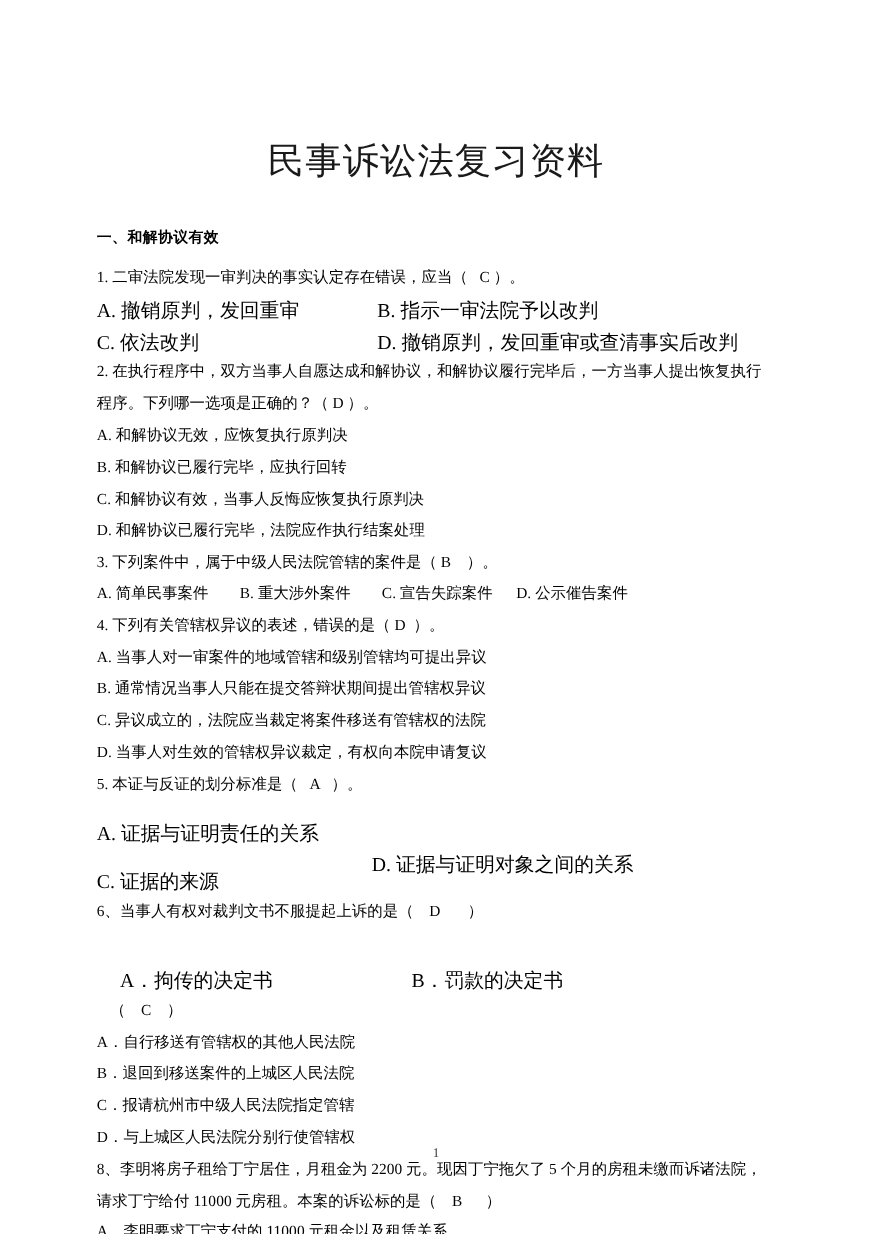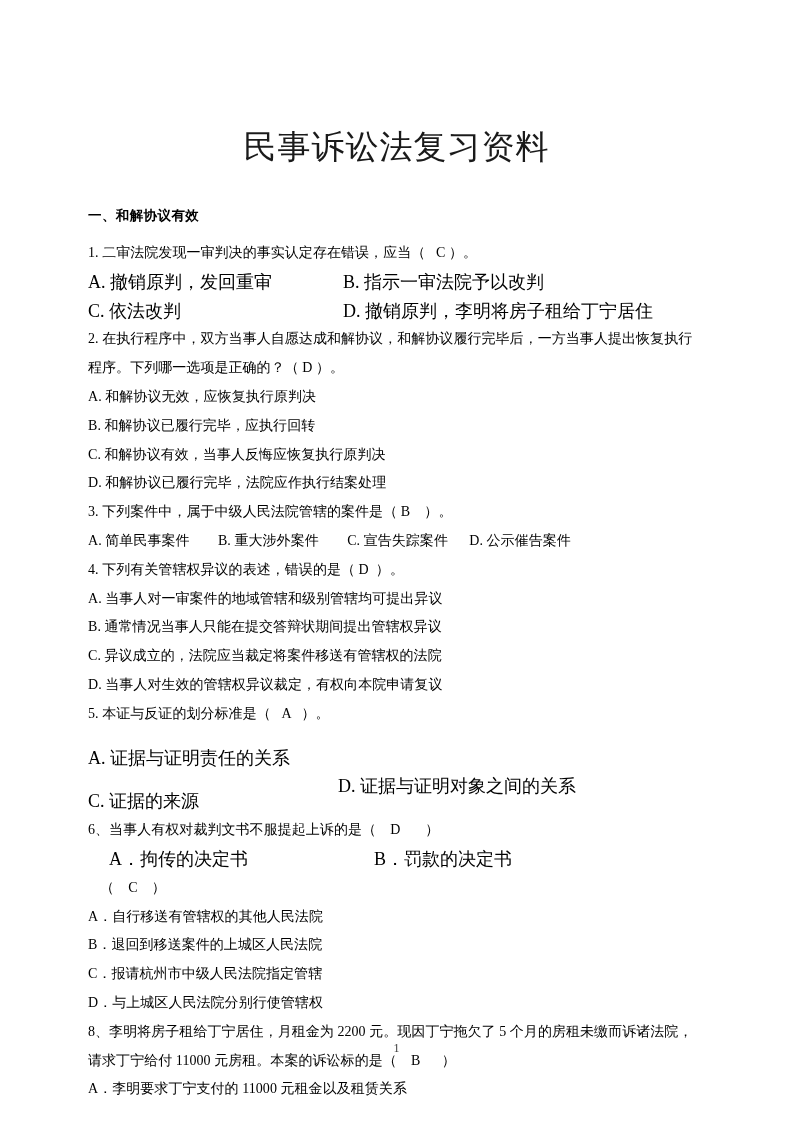--- a/index.html
+++ b/index.html
@@ -68,20 +68,21 @@
   }
   .opt2.wide > span:first-child {
     flex: 0 0 250px;
     margin-top: 15px;
   }
   .opt2.ind > span:first-child {
     flex: 0 0 265px;
   }
   .indent1 {
     padding-left: 21px;
+    margin-top: 32px;
   }
   .indent-sm {
     padding-left: 12px;
   }
   .page-number {
     position: absolute;
     left: 0;
     top: 1040px;
     width: 793px;
     text-align: center;
@@ -102,21 +103,21 @@
     <div class="section-head">一、和解协议有效</div>
 
     <div>
       <div class="ln">1. 二审法院发现一审判决的事实认定存在错误，应当（   C ）。</div>
       <div class="opt2">
         <span>A. 撤销原判，发回重审</span>
         <span>B. 指示一审法院予以改判</span>
       </div>
       <div class="opt2">
         <span>C. 依法改判</span>
-        <span>D. 撤销原判，李明将房子租给丁宁居住</span>
+        <span>D. 撤销原判，发回重审或查清事实后改判</span>
       </div>
     </div>
 
     <div>
       <div class="ln wrap">2. 在执行程序中，双方当事人自愿达成和解协议，和解协议履行完毕后，一方当事人提出恢复执行程序。下列哪一选项是正确的？（   D ）。</div>
       <div class="ln">A. 和解协议无效，应恢复执行原判决</div>
       <div class="ln">B. 和解协议已履行完毕，应执行回转</div>
       <div class="ln">C. 和解协议有效，当事人反悔应恢复执行原判决</div>
       <div class="ln">D. 和解协议已履行完毕，法院应作执行结案处理</div>
     </div>

